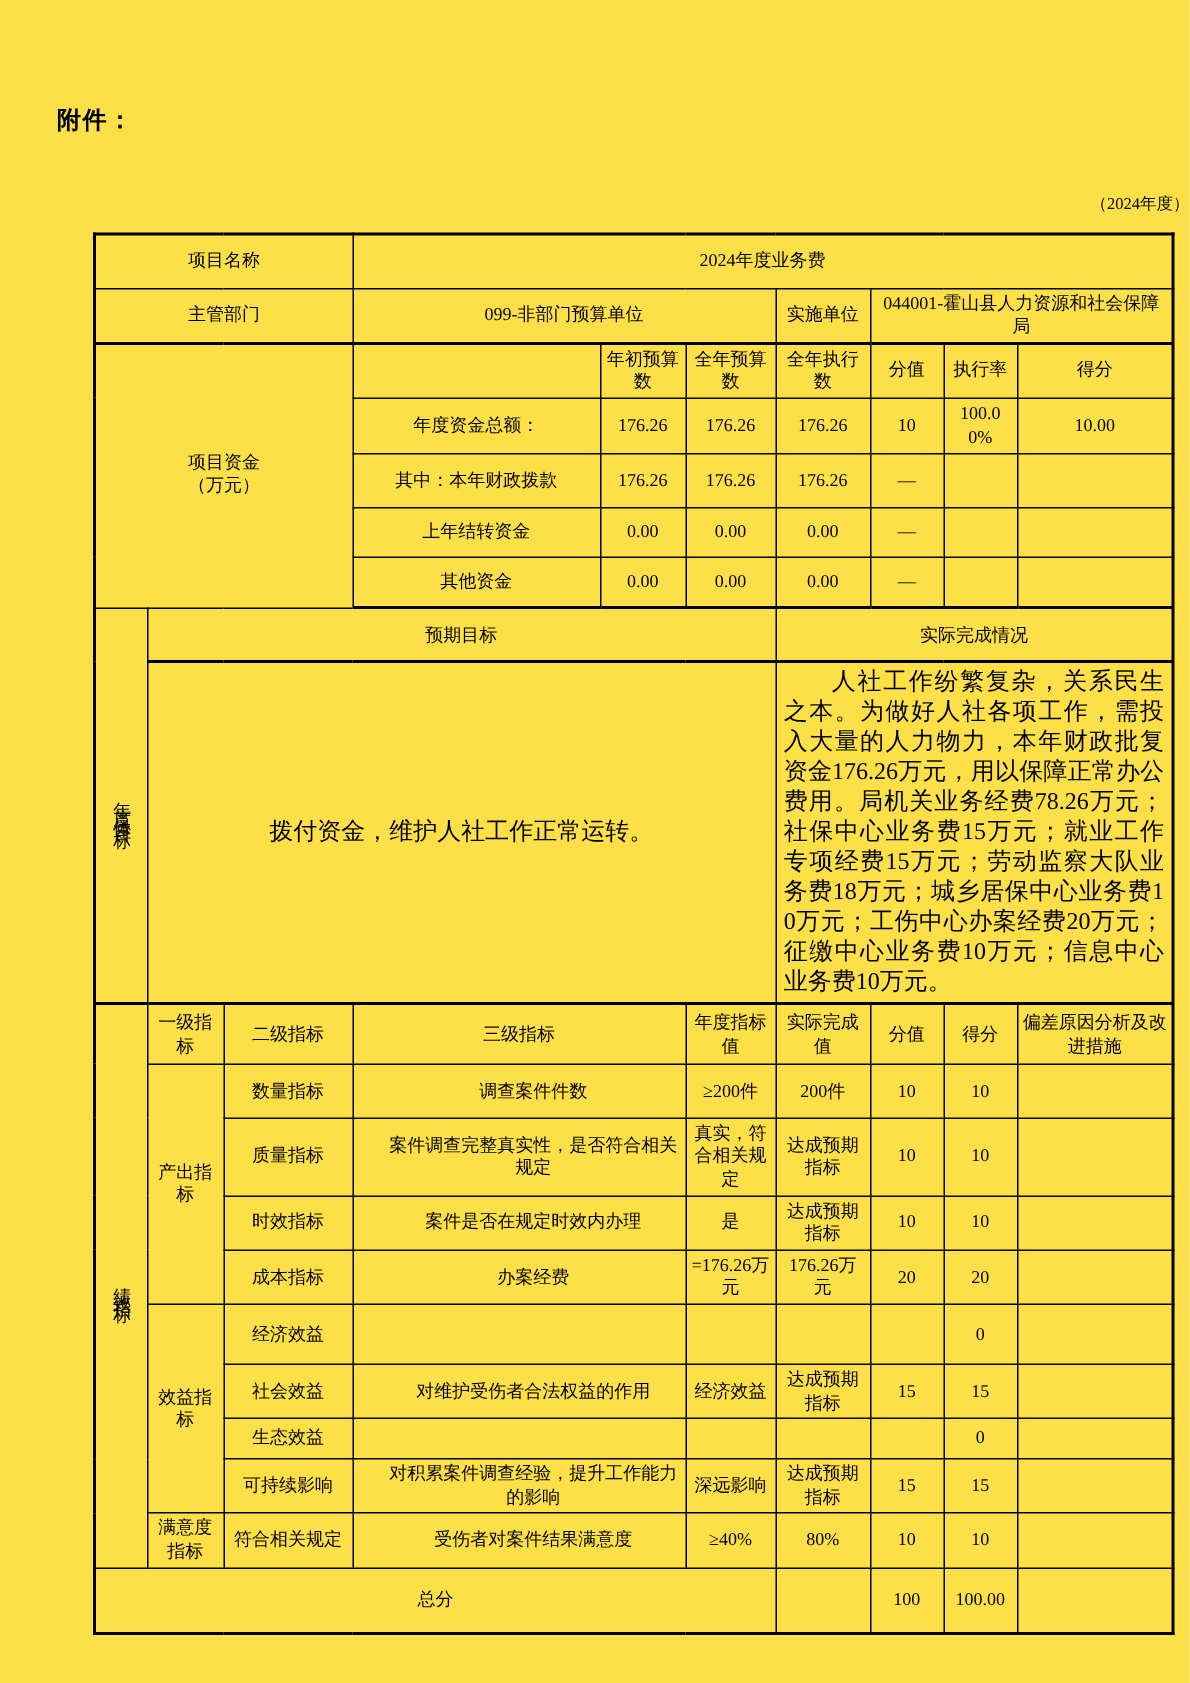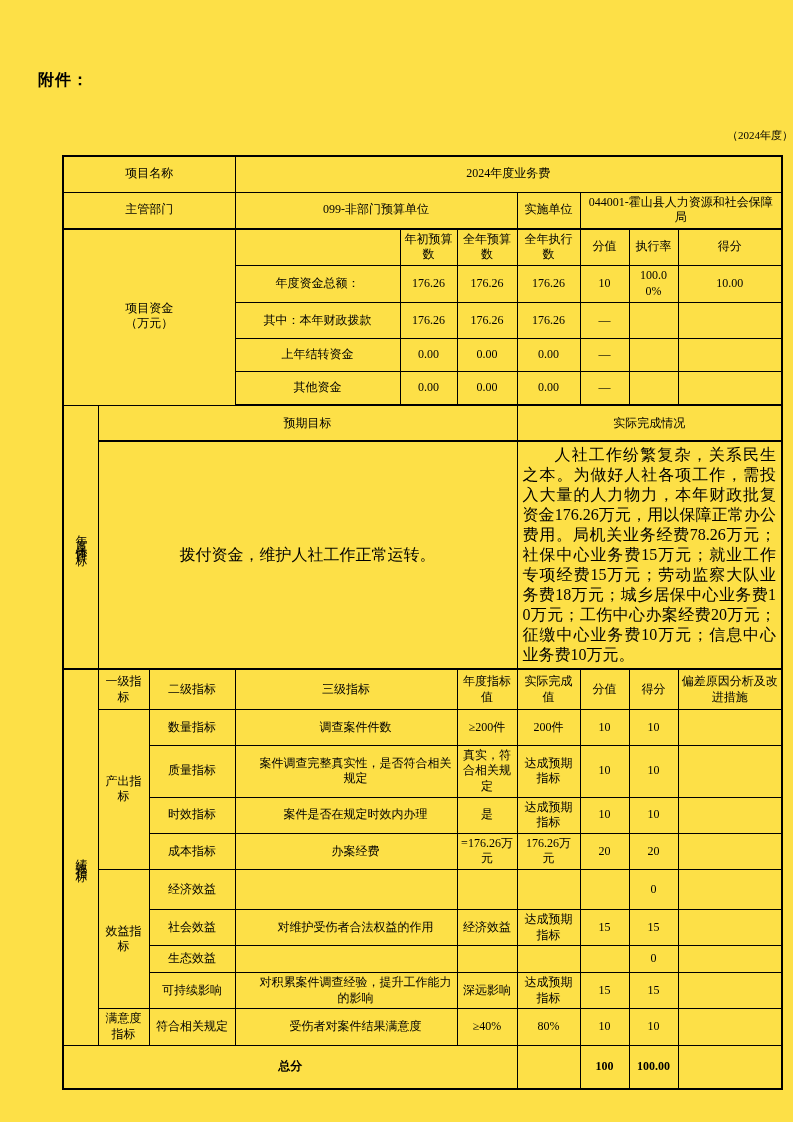--- a/index.html
+++ b/index.html
@@ -39,21 +39,21 @@
   td.prewrap{white-space:pre-line;font-family:Liberation Mono, monospace;}
   .vert{
     writing-mode:vertical-lr;text-orientation:upright;
     margin:0 auto;letter-spacing:4px;font-size:12px;
   }
   td.goal-expected{font-size:16px;}
   td.goal-actual{
     text-align:justify;text-indent:2em;
     font-size:16px;line-height:1.25;padding:3px 5px;vertical-align:middle;
   }
-  td.bold, .bold{font-weight:bold;}
+  td.bold, .bold{font-weight:normal;}
 </style>
 </head>
 <body>
 
 <div class="page">
 
   <div class="attachment">附件：</div>
   <div class="subtitle">（2024年度）</div>
 
   <table class="main">

